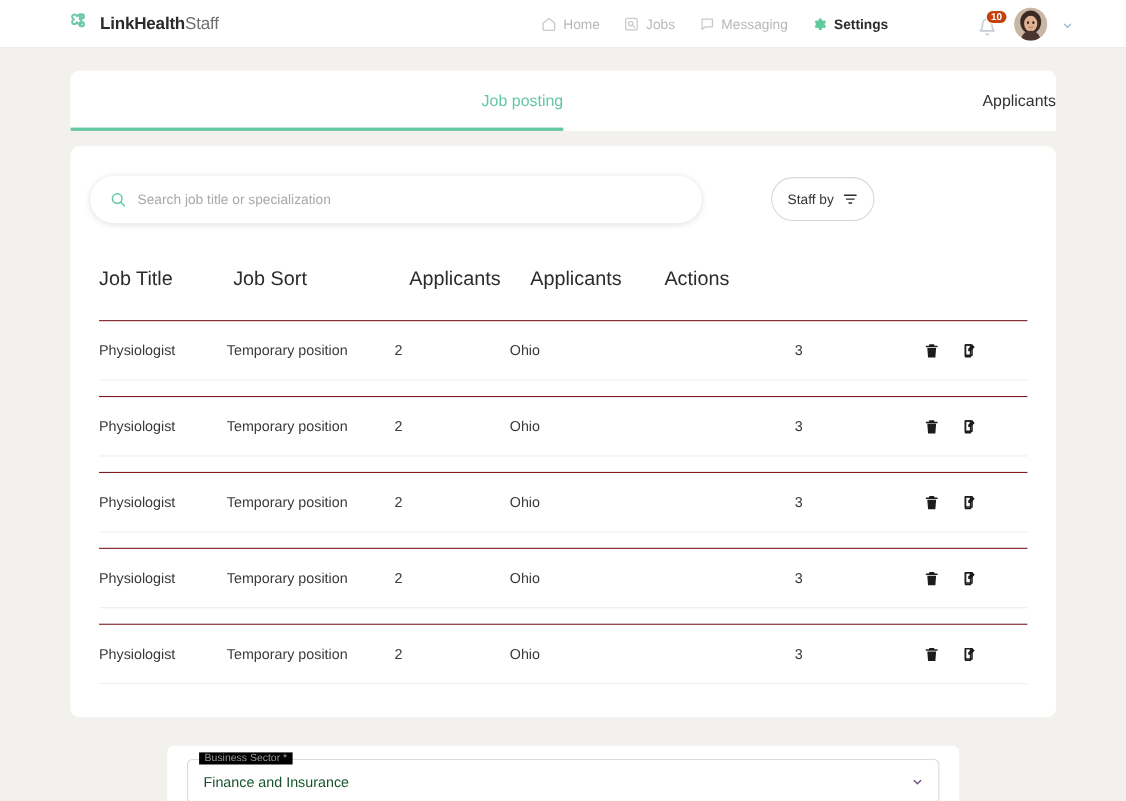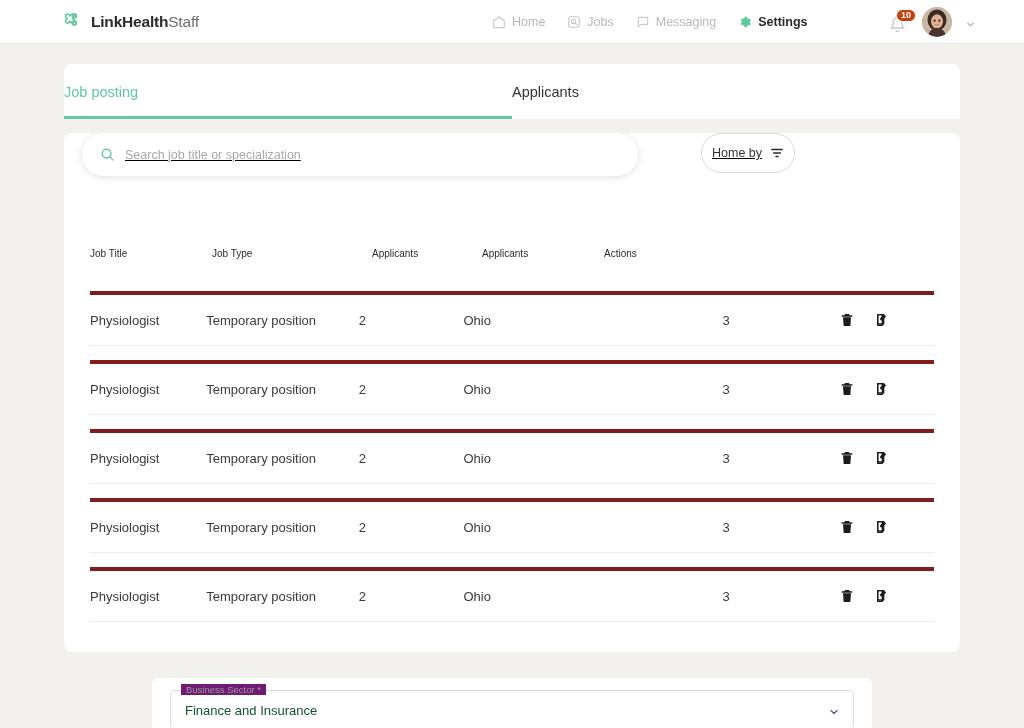--- a/index.html
+++ b/index.html
@@ -51,38 +51,38 @@
 
   
   .wrap { padding: 0 64px; }
   .tabs-card {
     margin-top: 20px; background: #fff;
     border-radius: 8px 8px 0 0;
     height: 55px; display: flex; position: relative;
     overflow: hidden;
   }
   .tab {
-    flex: 1; display: flex; align-items: center; justify-content: flex-start;
+    flex: 1; display: flex; align-items: center; justify-content: flex-end;
     font-size: 14.5px; color: #333; cursor: pointer; position: relative;
   }
   .tab.active { color: #63c8a1; }
   .tab.active::after {
     content: ""; position: absolute; left: 0; right: 0; bottom: 0;
     height: 3px; background: #63c8a1;
   }
 
   
   .main-card {
     margin-top: 14px; background: #fff;
     border-radius: 8px; overflow: hidden;
     padding-bottom: 30px;
   }
   .toolbar {
-    height: 96px; display: flex; 
-    padding: 0 20px 0 18px; gap: 0; text-decoration: underline;
+    height: 96px; display: flex; align-items: center;
+    padding: 0 20px 0 18px; gap: 0;
   }
   .search {
     width: 556px; height: 43px; background: #fff;
     border-radius: 22px; display: flex; align-items: center;
     gap: 10px; padding: 0 18px;
     box-shadow: 0 1px 7px rgba(0,0,0,.13);
   }
   .search-ico { width: 15px; height: 15px; color: #63c8a1; flex: none; }
   .search input {
     border: none; outline: none; flex: 1;
@@ -106,24 +106,24 @@
     font-size: 12.5px; cursor: pointer;
     font-family: "Liberation Sans", sans-serif;
   }
 
   
   .tbl { width: 100%; padding: 0 26px; }
   .thead, .trow {
     display: flex; align-items: center;
   }
   .thead { height: 48px; }
-  .thead > div { font-size: 10px; color: #2b2b2b; }
+  .thead > div { font-size: 18px; color: #2b2b2b; }
   .trow {
     height: 55px; background: #fff;
-    border-top: 4px solid #7f1d1d;
+    border-top: 1px solid #7f1d1d;
     border-bottom: 1px solid #eeeeee;
     margin-top: 14px;
   }
   .trow > div { font-size: 13px; color: #3a3a3a; }
   .c1 { width: 122px; }
   .c2 { width: 160px; }
   .c3 { width: 110px; }
   .c4 { width: 272px; }
   .c5 { width: 122px; }
   .c6 { width: 100px; display: flex; align-items: center; gap: 20px; }
@@ -137,21 +137,21 @@
     padding: 12px 18px 0 18px;
   }
   .field {
     position: relative; border: 1px solid #dcdcdc;
     border-radius: 5px; height: 40px;
     display: flex; align-items: center;
     padding: 0 14px;
   }
   .field-label {
     position: absolute; top: -7px; left: 10px;
-    background: #701a75; padding: 0 5px;
+    background: #000000; padding: 0 5px;
     font-size: 9.5px; color: #9a9a9a;
   }
   .field-value { font-size: 13px; color: #14532d; }
   .field-chev {
     position: absolute; right: 13px;
     width: 12px; height: 12px; color: #6c4a7a;
   }
 </style>
 </head>
 <body>
@@ -268,34 +268,34 @@
         <span class="search-ico">
           <svg viewBox="0 0 24 24" fill="none" stroke="currentColor" stroke-width="2.2" stroke-linecap="round">
               <circle cx="10.5" cy="10.5" r="7"></circle>
               <path d="M15.8 15.8L21 21"></path>
             </svg>
         </span>
         <input type="text" placeholder="Search job title or specialization" style="">
       </div>
 
       <div class="sortby">
-        <span class="sortby-label">Home by</span>
+        <span class="sortby-label">Staff by</span>
         <span class="sort-ico">
           <svg viewBox="0 0 24 24" fill="none" stroke="currentColor" stroke-width="2.2" stroke-linecap="round">
               <path d="M3 6h18M6 12h12M10 18h4"></path>
             </svg>
         </span>
       </div>
 
     </div>
 
     <div class="tbl">
       <div class="thead">
         <div class="c1">Job Title</div>
-        <div class="c2">Job Type</div>
+        <div class="c2">Job Sort</div>
         <div class="c3">Applicants</div>
         <div class="c5">Applicants</div>
         <div class="c6">Actions</div>
       </div>
 
       <div id="rows">
           <div class="trow">
             <div class="c1">Physiologist</div>
             <div class="c2">Temporary position</div>
             <div class="c3">2</div>

